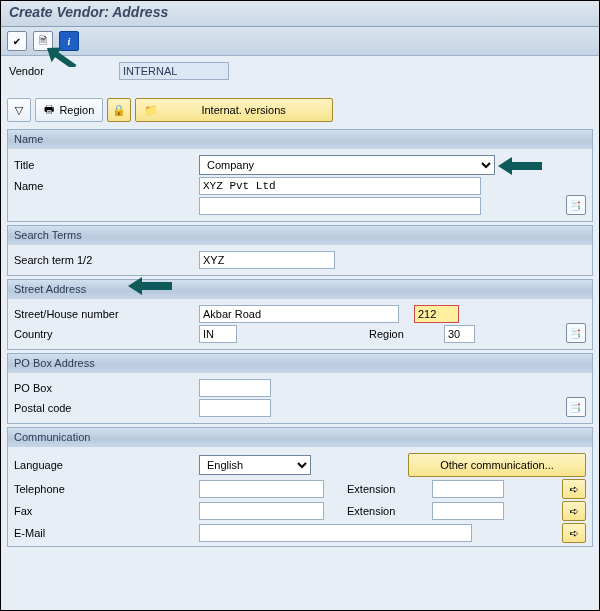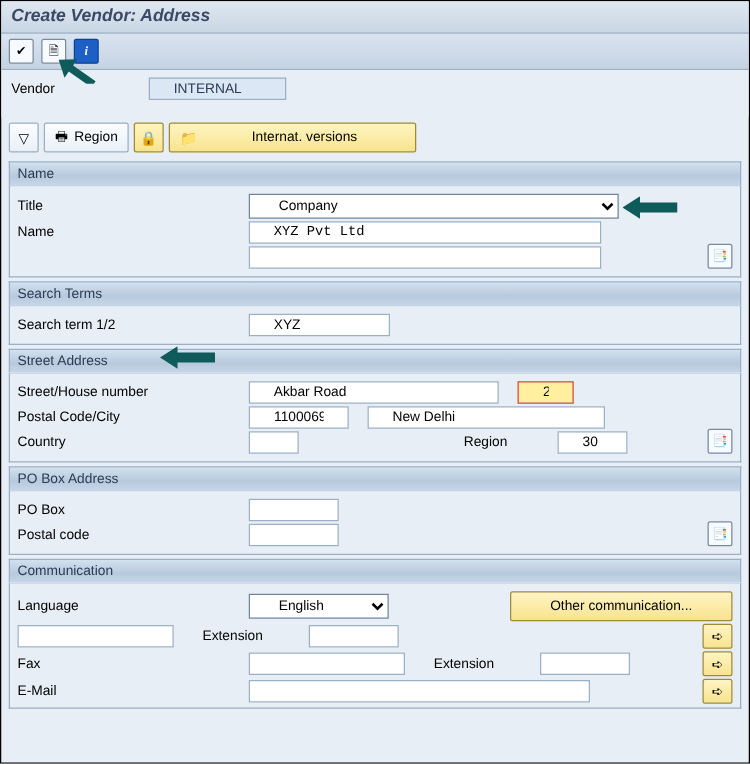--- a/index.html
+++ b/index.html
@@ -4,21 +4,21 @@
 <style>
   html,body{margin:0;padding:0;font-family:Arial,Helvetica,sans-serif;font-size:11px;color:#000;background:#fff}
   .frame{width:600px;height:611px;border:1px solid #000;box-sizing:border-box;overflow:hidden;background:#e7eef5}
   .titlebar{background:linear-gradient(#dfe8f0,#c9d6e4);padding:3px 0 6px 8px;border-bottom:1px solid #8aa0b8}
   .title{font-size:14px;font-weight:bold;font-style:italic;color:#3a4a66}
   .sysbar{background:linear-gradient(#d9e4ef,#c5d3e2);padding:4px 6px;display:flex;gap:6px;align-items:center;border-bottom:1px solid #9bb0c6;position:relative}
   .ibtn{width:18px;height:18px;border:1px solid #7a8aa0;border-radius:2px;background:#f7fbff;display:flex;align-items:center;justify-content:center;font-size:10px;cursor:pointer}
   .ibtn.blue{background:#1e5fc6;color:#fff;font-weight:bold;font-family:serif;border-color:#094299}
   .vrow{display:flex;align-items:center;gap:10px;padding:6px 8px 14px 8px;background:#e7eef5}
   .lbl{min-width:100px}
-  input[type=text],select{font-family:inherit;font-size:11px;border:1px solid #9bb0c6;background:#fff;height:18px;box-sizing:border-box;padding:1px 19px}
+  input[type=text],select{font-family:inherit;font-size:11px;border:1px solid #9bb0c6;background:#fff;height:18px;box-sizing:border-box;padding:1px 3px}
   input[readonly].ro{background:#dbe7f4;color:#2b3b55}
   .tbar{display:flex;align-items:center;gap:4px;padding:4px 6px}
   .btn{height:22px;border:1px solid #a28b2f;background:linear-gradient(#fff4c2,#f7e48f);border-radius:2px;display:flex;align-items:center;padding:0 8px;gap:5px;cursor:pointer}
   .btn.plain{background:linear-gradient(#fbfdff,#e9f0f7);border-color:#9bb0c6}
   .btn.sq{width:22px;padding:0;justify-content:center}
   .panel{margin:3px 6px 0 6px;background:#e7eef5}
   .phead{background:linear-gradient(180deg,#d3e1ef 0%,#b7c9dc 60%,#c5d6e8 100%);border:1px solid #9bb0c6;border-bottom:none;padding:3px 6px;font-size:11px;color:#2b3b55}
   .pbody{border:1px solid #9bb0c6;border-top:1px solid #c5d3e2;background:#e7eef5;padding:4px 6px;position:relative}
   .row{display:flex;align-items:center;margin:2px 0;gap:15px}
   .row .lbl{min-width:170px}
@@ -87,49 +87,44 @@
       <polygon points="0,9 14,0 14,5 44,5 44,13 14,13 14,18" fill="#0f5a5a"></polygon>
     </svg>
   </div>
 </div>
 
 <div class="panel">
   <div class="phead">Search Terms</div>
   <div class="pbody">
     <div class="row">
       <span class="lbl">Search term 1/2</span>
-      <input type="text" style="width: 113px;" value="XYZ">
+      <input type="text" style="width: 136px;" value="XYZ">
     </div>
   </div>
 </div>
 
 <div class="panel" style="position:relative">
   <div class="phead" style="position:relative">
     <span>Street Address</span>
     <svg class="arrow" style="left:120px;top:-3px;position:absolute" width="44" height="22">
       <polygon points="0,9 14,0 14,5 44,5 44,13 14,13 14,18" fill="#0f5a5a"></polygon>
     </svg>
   </div>
   <div class="pbody">
     <div class="row">
       <span class="lbl">Street/House number</span>
       <input type="text" style="width: 200px;" value="Akbar Road">
       <input type="text" class="house" style="width: 45px;" value="212">
     </div>
     <div class="row">
-      <span class="lbl">Postal Code/City</span>
-      <input type="text" style="width: 80px;" value="1100069">
-      <input type="text" style="width: 190px;" value="New Delhi">
-    </div>
-    <div class="row">
       <span class="lbl">Country</span>
       <input type="text" style="width: 38px;" value="IN">
       <span style="flex:0 0 102px"></span>
       <span style="min-width:60px">Region</span>
-      <input type="text" style="width: 56px;" value="30">
+      <input type="text" style="width: 31px;" value="30">
     </div>
     <div class="expand">📑</div>
   </div>
 </div>
 
 <div class="panel">
   <div class="phead">PO Box Address</div>
   <div class="pbody">
     <div class="row">
       <span class="lbl">PO Box</span>
@@ -150,20 +145,21 @@
       <span class="lbl">Language</span>
       <select class="sel" style="width:112px">
         <option>English</option>
       </select>
       <span style="flex:1"></span>
       <div class="btn" style="width:160px;justify-content:center">
         <span>Other communication...</span>
       </div>
     </div>
     <div class="row">
+      <span class="lbl">Telephone</span>
       <input type="text" style="width: 125px;">
       <span style="min-width:70px;padding-left:8px">Extension</span>
       <input type="text" style="width: 72px;">
       <span style="flex:1"></span>
       <div class="goldr">➪</div>
     </div>
     <div class="row">
       <span class="lbl">Fax</span>
       <input type="text" style="width: 125px;">
       <span style="min-width:70px;padding-left:8px">Extension</span>

